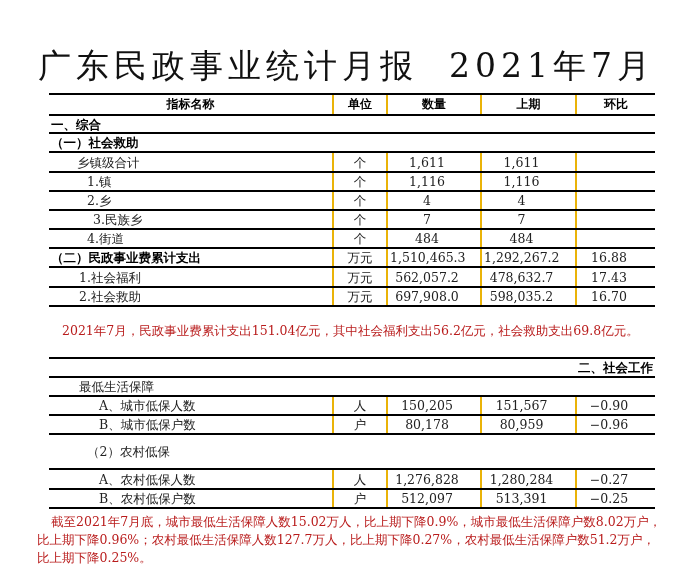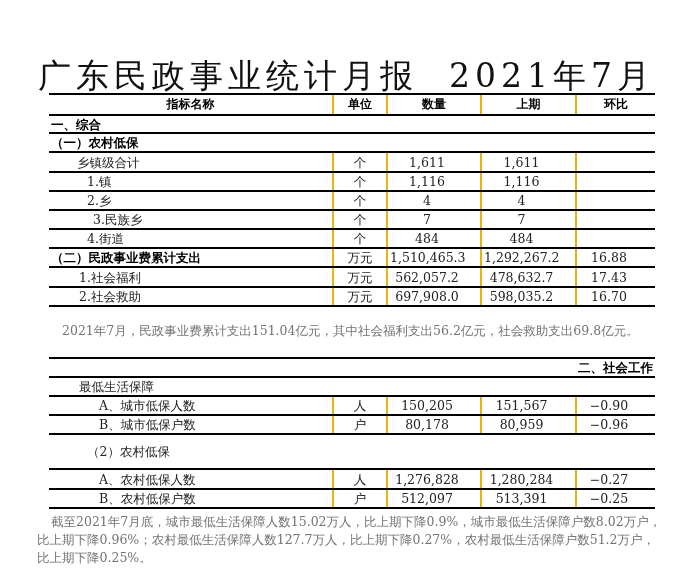--- a/index.html
+++ b/index.html
@@ -1,28 +1,28 @@
 <!DOCTYPE html>
 <html><head>
 <meta charset="utf-8">
 <style>
   html, body { margin:0; padding:0; background:#ffffff; }
   body { width:693px; height:582px; position:relative; overflow:hidden;
          font-family:"DejaVu Serif","Liberation Serif",serif; color:#222; }
   .title { position:absolute; left:0; top:44px; width:693px; text-align:center;
-           font-size:33px; letter-spacing:5px; color:#111; white-space:pre; line-height:44px;margin-top:10px; }
+           font-size:33px; letter-spacing:5px; color:#111; white-space:pre; line-height:44px; }
   table { position:absolute; left:49px; border-collapse:collapse; table-layout:fixed; }
   td, th { border-top:2px solid #000; border-bottom:2px solid #000; padding:0 2px;
            font-size:12.5px; white-space:nowrap; overflow:hidden; line-height:15px; }
   th { font-family:"DejaVu Sans","Liberation Sans",sans-serif; font-weight:bold; font-size:12px; text-align:center; color:#000;}
   .vb { border-left:2px solid #eab308; }
   .bold { font-family:"DejaVu Sans","Liberation Sans",sans-serif; font-weight:bold; color:#000; }
   .num { text-align:center; padding-right:16px; }
   .ctr { text-align:center; }
-  .para { position:absolute; font-size:12.5px; color:#737373; line-height:18px; }
+  .para { position:absolute; font-size:12.5px; color:#b91c1c; line-height:18px; }
 </style>
 </head>
 <body>
 
 <div class="title">广东民政事业统计月报  2021年7月</div>
 
 <table id="t1" style="top:93px;width:606px;">
   <colgroup>
       <col style="width:284px">
       <col style="width:54px">
@@ -37,21 +37,21 @@
       <th class="vb">数量</th>
       <th class="vb">上期</th>
       <th class="vb">环比</th>
     </tr>
   </thead>
   <tbody id="t1body">
       <tr style="height: 18px;">
         <td colspan="5" class="bold">一、综合</td>
       </tr>
       <tr style="height: 19px;">
-        <td colspan="5" class="bold" style="padding-left: 2px;">（一）农村低保</td>
+        <td colspan="5" class="bold" style="padding-left: 2px;">（一）社会救助</td>
       </tr>
       <tr style="height: 20px;">
         <td style="padding-left: 28px;">乡镇级合计</td>
         <td class="vb ctr">个</td>
         <td class="vb num">1,611</td>
         <td class="vb num">1,611</td>
         <td class="vb num"></td>
       </tr>
       <tr style="height: 19px;">
         <td style="padding-left: 38px;">1.镇</td>

